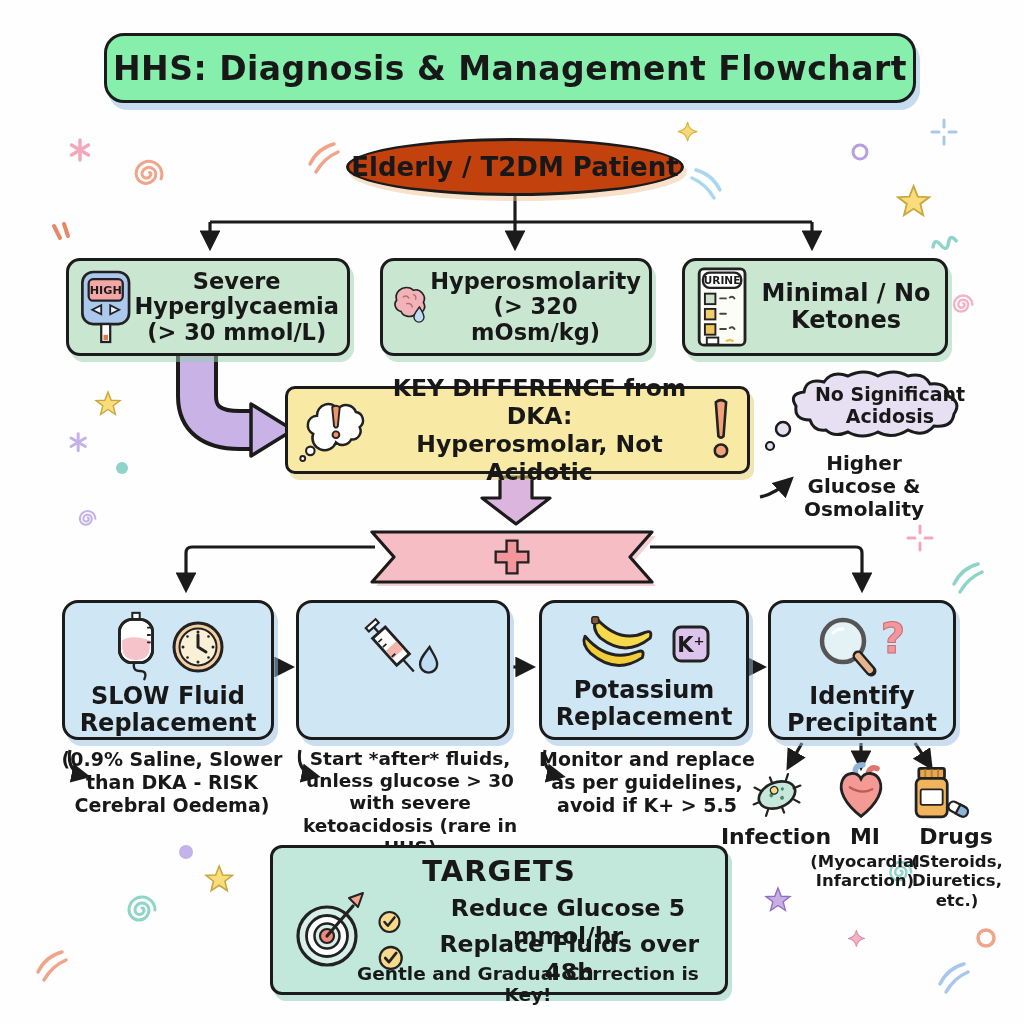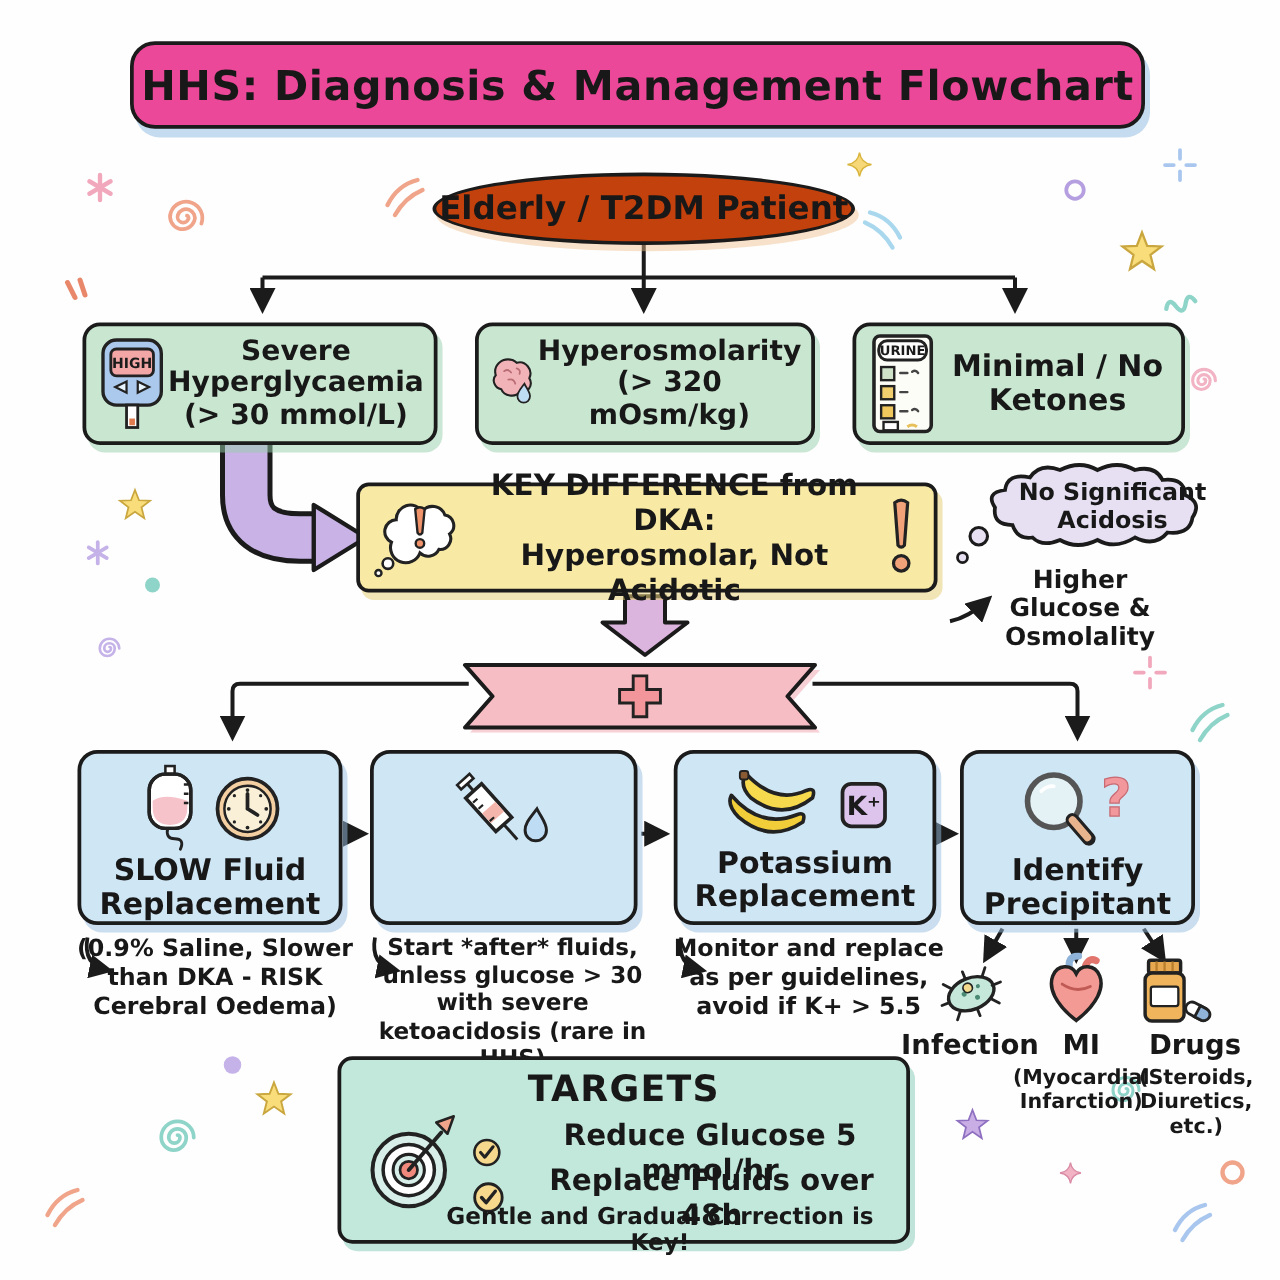--- a/index.html
+++ b/index.html
@@ -2,21 +2,21 @@
 <html><head>
 <meta charset="utf-8">
 <style>
   html,body{margin:0;padding:0;background:#fff;}
   .canvas{position:relative;width:1024px;height:1024px;background:#fefefe;overflow:hidden;
           font-family:"DejaVu Sans",sans-serif;font-weight:700;color:#181818;}
   .layer{position:absolute;left:0;top:0;width:1024px;height:1024px;pointer-events:none;}
   .abs{position:absolute;box-sizing:border-box;}
   .node{position:absolute;box-sizing:border-box;border:3.5px solid #1b1b1b;
         display:flex;align-items:center;justify-content:center;text-align:center;}
-  .title-banner{left:104px;top:33px;width:812px;height:70px;background:#ec4899;border-radius:20px;
+  .title-banner{left:104px;top:33px;width:812px;height:70px;background:#86efac;border-radius:20px;
         font-size:33px;letter-spacing:.5px;box-shadow:4px 7px 0 rgba(150,190,225,.55);}
   .start-node{left:346px;top:138px;width:338px;height:58px;background:#c2410c;border-radius:50%;
         font-size:26px;border-width:3px;box-shadow:3px 5px 0 rgba(240,190,140,.45);}
   .crit{top:258px;height:98px;background:#c9e7d0;border-radius:14px;
         box-shadow:4px 6px 0 rgba(150,205,170,.5);display:flex;align-items:center;padding:4px 8px;}
   .crit .txt{flex:1;font-size:22.5px;line-height:1.13;}
   .key-box{left:285px;top:386px;width:465px;height:88px;background:#f8e9a4;border-radius:10px;
         box-shadow:4px 6px 0 rgba(230,205,120,.55);display:flex;align-items:center;padding:2px 10px;}
   .key-txt{flex:1;font-size:23.5px;line-height:1.2;}
   .cloud-wrap{left:786px;top:366px;width:208px;height:86px;}

